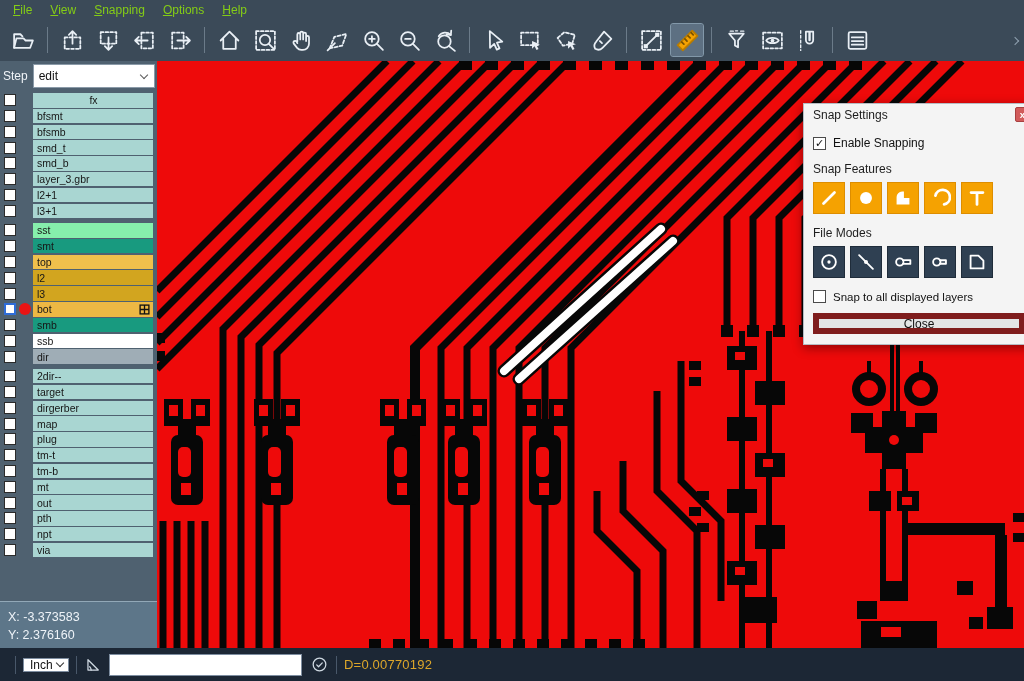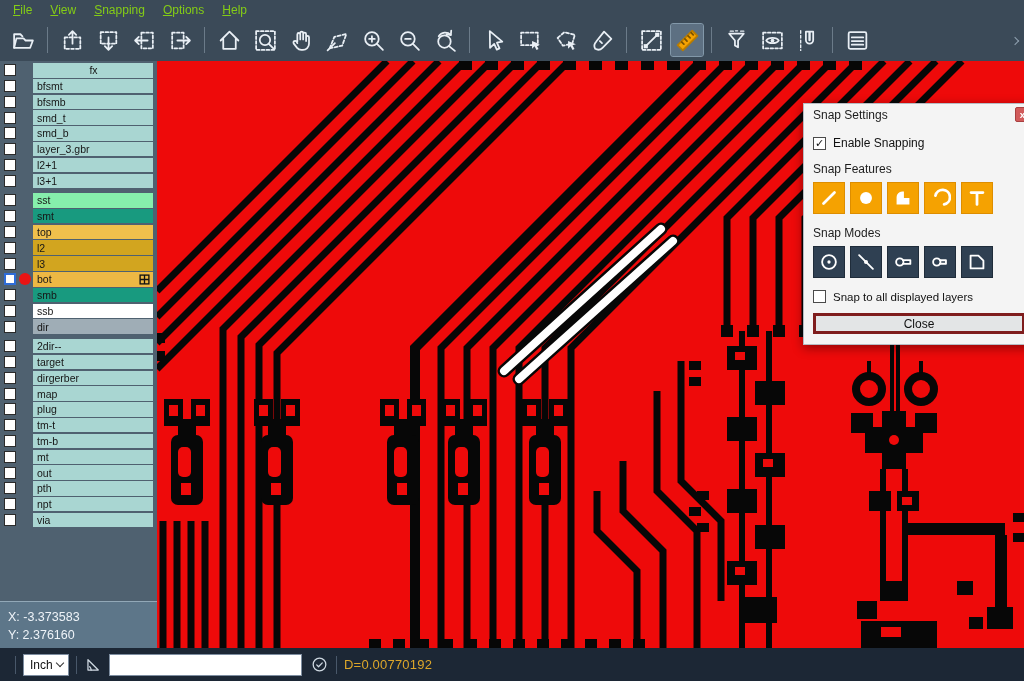--- a/index.html
+++ b/index.html
@@ -60,21 +60,21 @@
     font-size:10.5px;color:#161616;padding:0 3px 0 4px;}
   .lr-label .grid-ic{margin-left:auto;}
 
   .coord-panel{position:absolute;left:0;bottom:0;width:157px;height:47px;background:var(--coordbg);
     border-top:1px solid #92a8b7;padding:6px 8px;color:#eef3f8;font-size:12.5px;line-height:1.45;}
 
   
   .footer{position:absolute;left:0;bottom:0;width:1024px;height:33px;background:var(--footer);
     display:flex;align-items:center;padding:0 8px;z-index:6;}
   .ft-sep{width:1px;height:18px;background:#49586a;margin:0 7px;}
-  .unit-select{height:22px;background:#fff;border:1px solid #7d8da0;display:flex;align-items:center;
+  .unit-select{height:14px;background:#fff;border:1px solid #7d8da0;display:flex;align-items:center;
     padding-left:6px;font-size:12px;color:#111;width:46px;}
   .unit-select .sel-chev{margin-left:auto;margin-right:5px;border-color:#333;}
   .ft-icon{color:#cfd9e2;display:flex;align-items:center;}
   .ft-icon svg{width:19px;height:19px;stroke:currentColor;fill:none;stroke-width:1.6;stroke-linejoin:round;stroke-linecap:round;}
   .ft-input{width:193px;height:22px;background:#fff;border:1px solid #7d8da0;margin:0 8px 0 6px;
     font-size:12px;padding:0 4px;color:#111;}
   .ft-dist{color:#dca62a;font-size:13px;letter-spacing:.2px;}
 
   
   .dialog{position:absolute;left:803px;top:103px;width:232px;background:#f4f4f4;
@@ -89,21 +89,21 @@
     display:flex;align-items:center;justify-content:center;line-height:1;}
   .chk-row span.lbl{margin-left:7px;font-size:12px;color:#111;}
   .sec-label{font-size:12px;color:#1d1d1d;margin:12px 0 6px;}
   .btn-row{display:flex;gap:5px;}
   .sq-btn{width:32px;height:32px;display:flex;align-items:center;justify-content:center;}
   .sq-btn svg{width:22px;height:22px;stroke:#fff;fill:none;stroke-width:2;stroke-linecap:round;stroke-linejoin:round;}
   .sq-btn.orange{background:var(--accent);border:1px solid #dd8d00;}
   .sq-btn.dark{background:var(--darkbtn);border:1px solid #1f2c3a;}
   .all-row{margin-top:12px;}
   .all-row span.lbl{font-size:11.5px;}
-  .close-btn{margin-top:10px;width:100%;height:21px;background:#e3e5e6;border:3px solid #7f1d1d;
+  .close-btn{margin-top:10px;width:100%;height:21px;background:#e3e5e6;border:6px solid #7f1d1d;
     font-size:12px;color:#111;display:flex;align-items:center;justify-content:center;}
 </style>
 </head>
 <body>
 
 <div id="app">
 
   <div class="menubar">
       <div class="menu-item">File</div>
       <div class="menu-item">View</div>
@@ -414,20 +414,27 @@
       <g stroke-linecap="round">
         <path d="M347 310 L504 168" stroke="var(--trace)" stroke-width="13" fill="none"></path>
         <path d="M362 318 L516 180" stroke="var(--trace)" stroke-width="13" fill="none"></path>
         <path d="M347 310 L504 168" stroke="var(--highlight)" stroke-width="8" fill="none"></path>
         <path d="M362 318 L516 180" stroke="var(--highlight)" stroke-width="8" fill="none"></path>
       </g>
     </svg>
   </div>
 
   <div class="sidebar">
+    <div class="step-row">
+      <span class="step-label">Step</span>
+      <div class="step-select">
+        <span>edit</span>
+        <span class="chev sel-chev"></span>
+      </div>
+    </div>
     <div class="layer-list">
         <div class="layer-group">
           <div class="layer-row">
             <div class="lr-check"></div>
             <div class="lr-ind"></div>
             <div class="lr-label" style="background: rgb(169, 214, 210); justify-content: center;">
               <span>fx</span>
             </div>
           </div>
           <div class="layer-row">
@@ -673,21 +680,21 @@
             <svg viewBox="0 0 24 24">
               <path d="M16.5 19a8 8 0 1 0-9.5-9.5" stroke-width="3"></path>
             </svg>
           </div>
           <div class="sq-btn orange">
             <svg viewBox="0 0 24 24">
               <path d="M5.5 6h13M12 6v13" stroke-width="3"></path>
             </svg>
           </div>
         </div>
-      <div class="sec-label">Snap Modes</div>
+      <div class="sec-label">File Modes</div>
       <div class="btn-row" id="mode-row">
           <div class="sq-btn dark">
             <svg viewBox="0 0 24 24">
               <circle cx="12" cy="12" r="7.5"></circle>
               <circle cx="12" cy="12" r="1.8" fill="#fff" stroke="none"></circle>
             </svg>
           </div>
           <div class="sq-btn dark">
             <svg viewBox="0 0 24 24">
               <path d="M4.5 4.5l15 15"></path>

